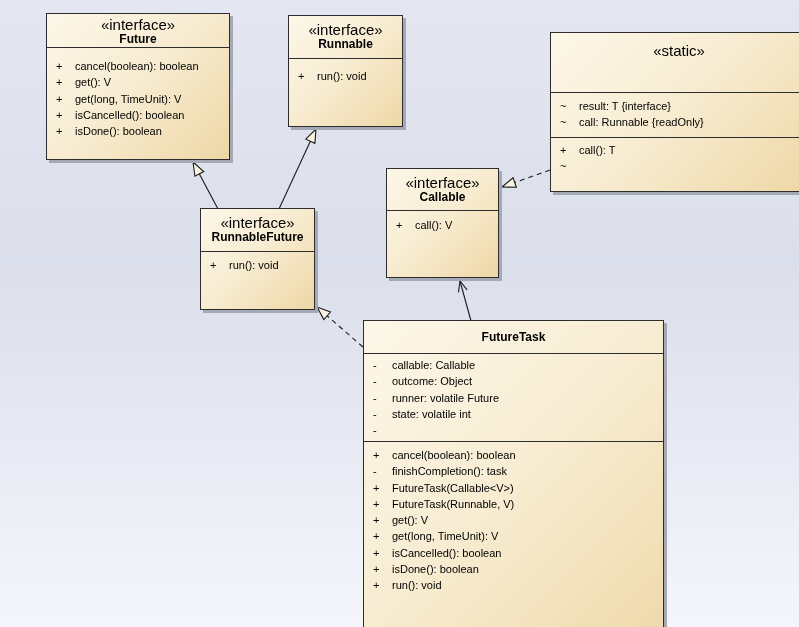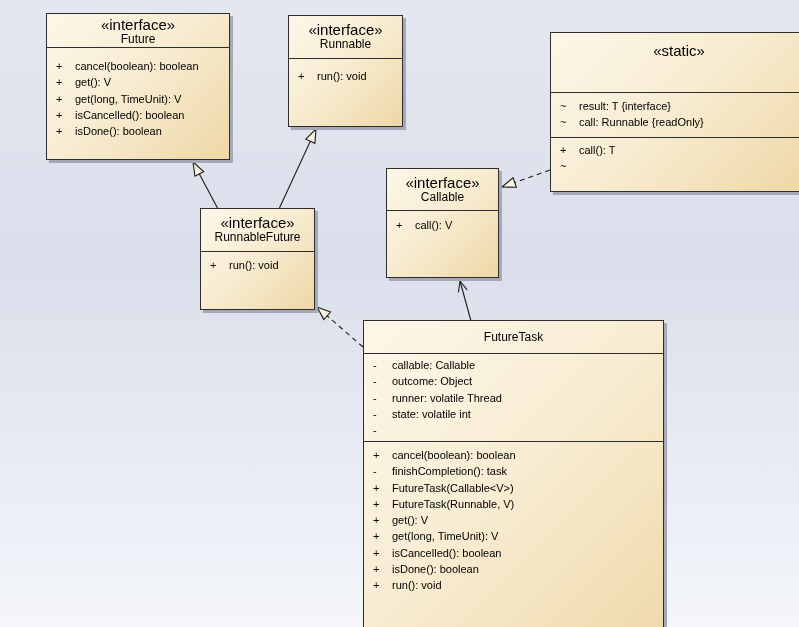--- a/index.html
+++ b/index.html
@@ -13,21 +13,21 @@
   }
   .wires{position:absolute;left:0;top:0;width:799px;height:627px;}
   .uml{
     position:absolute;box-sizing:border-box;
     background:linear-gradient(135deg,#fdf7e9 0%,#f8edd3 45%,#eed7a6 100%);
     border:1px solid #2d2d2d;
     box-shadow:3px 3px 0 #a4a9b5;
   }
   .title{box-sizing:border-box;border-bottom:1px solid #2d2d2d;text-align:center;padding-top:4px;overflow:hidden;}
   .stereo{line-height:14px;font-size:15px;}
-  .cname{line-height:15px;font-size:12px;font-weight:normal;}
+  .cname{line-height:15px;font-size:12px;font-weight:bold;}
   .tag{line-height:14px;text-align:right;padding-right:5px;margin-top:48px;}
   .members{box-sizing:border-box;overflow:hidden;}
   .attrs{border-bottom:1px solid #2d2d2d;}
   .row{display:flex;line-height:16.3px;white-space:nowrap;}
   .vis{flex:none;width:19px;padding-left:9px;}
   .badge-a{
     position:absolute;right:8px;bottom:6px;
     color:#cc1111;font-family:"Liberation Serif",serif;
     font-style:italic;font-weight:bold;font-size:11px;line-height:11px;
   }
@@ -155,21 +155,21 @@
       <div class="row">
           <span class="vis">-</span>
           <span>callable: Callable</span>
         </div>
       <div class="row">
           <span class="vis">-</span>
           <span>outcome: Object</span>
         </div>
       <div class="row">
           <span class="vis">-</span>
-          <span>runner: volatile Thread</span>
+          <span>runner: volatile Future</span>
         </div>
       <div class="row">
           <span class="vis">-</span>
           <span>state: volatile int</span>
         </div>
       <div class="row">
           <span class="vis">-</span>
         </div>
     </div>
     <div class="members" style="padding-top:5px">

